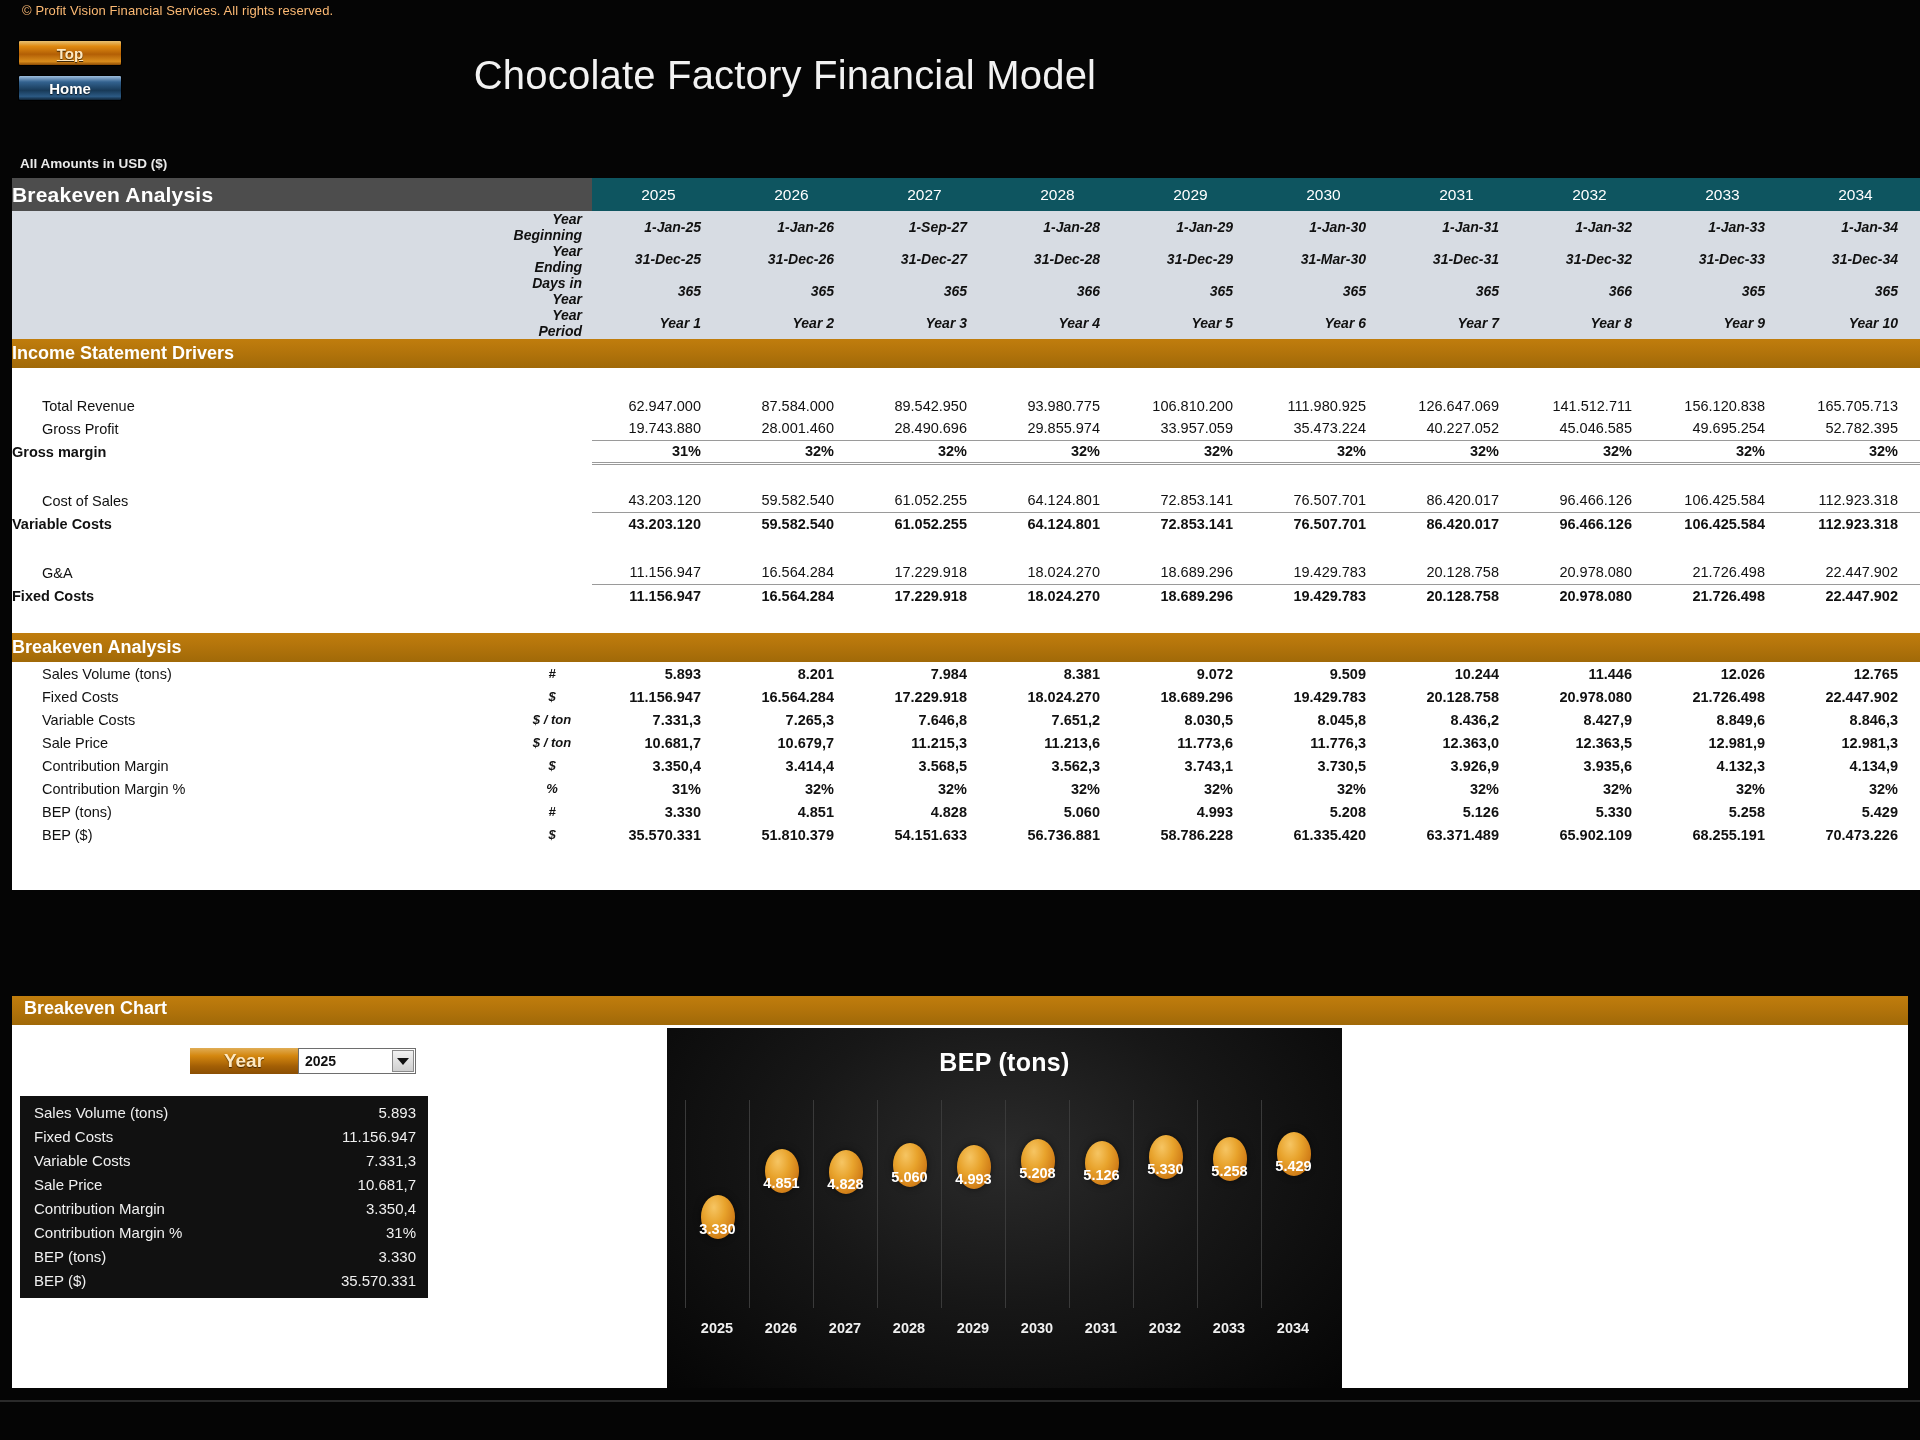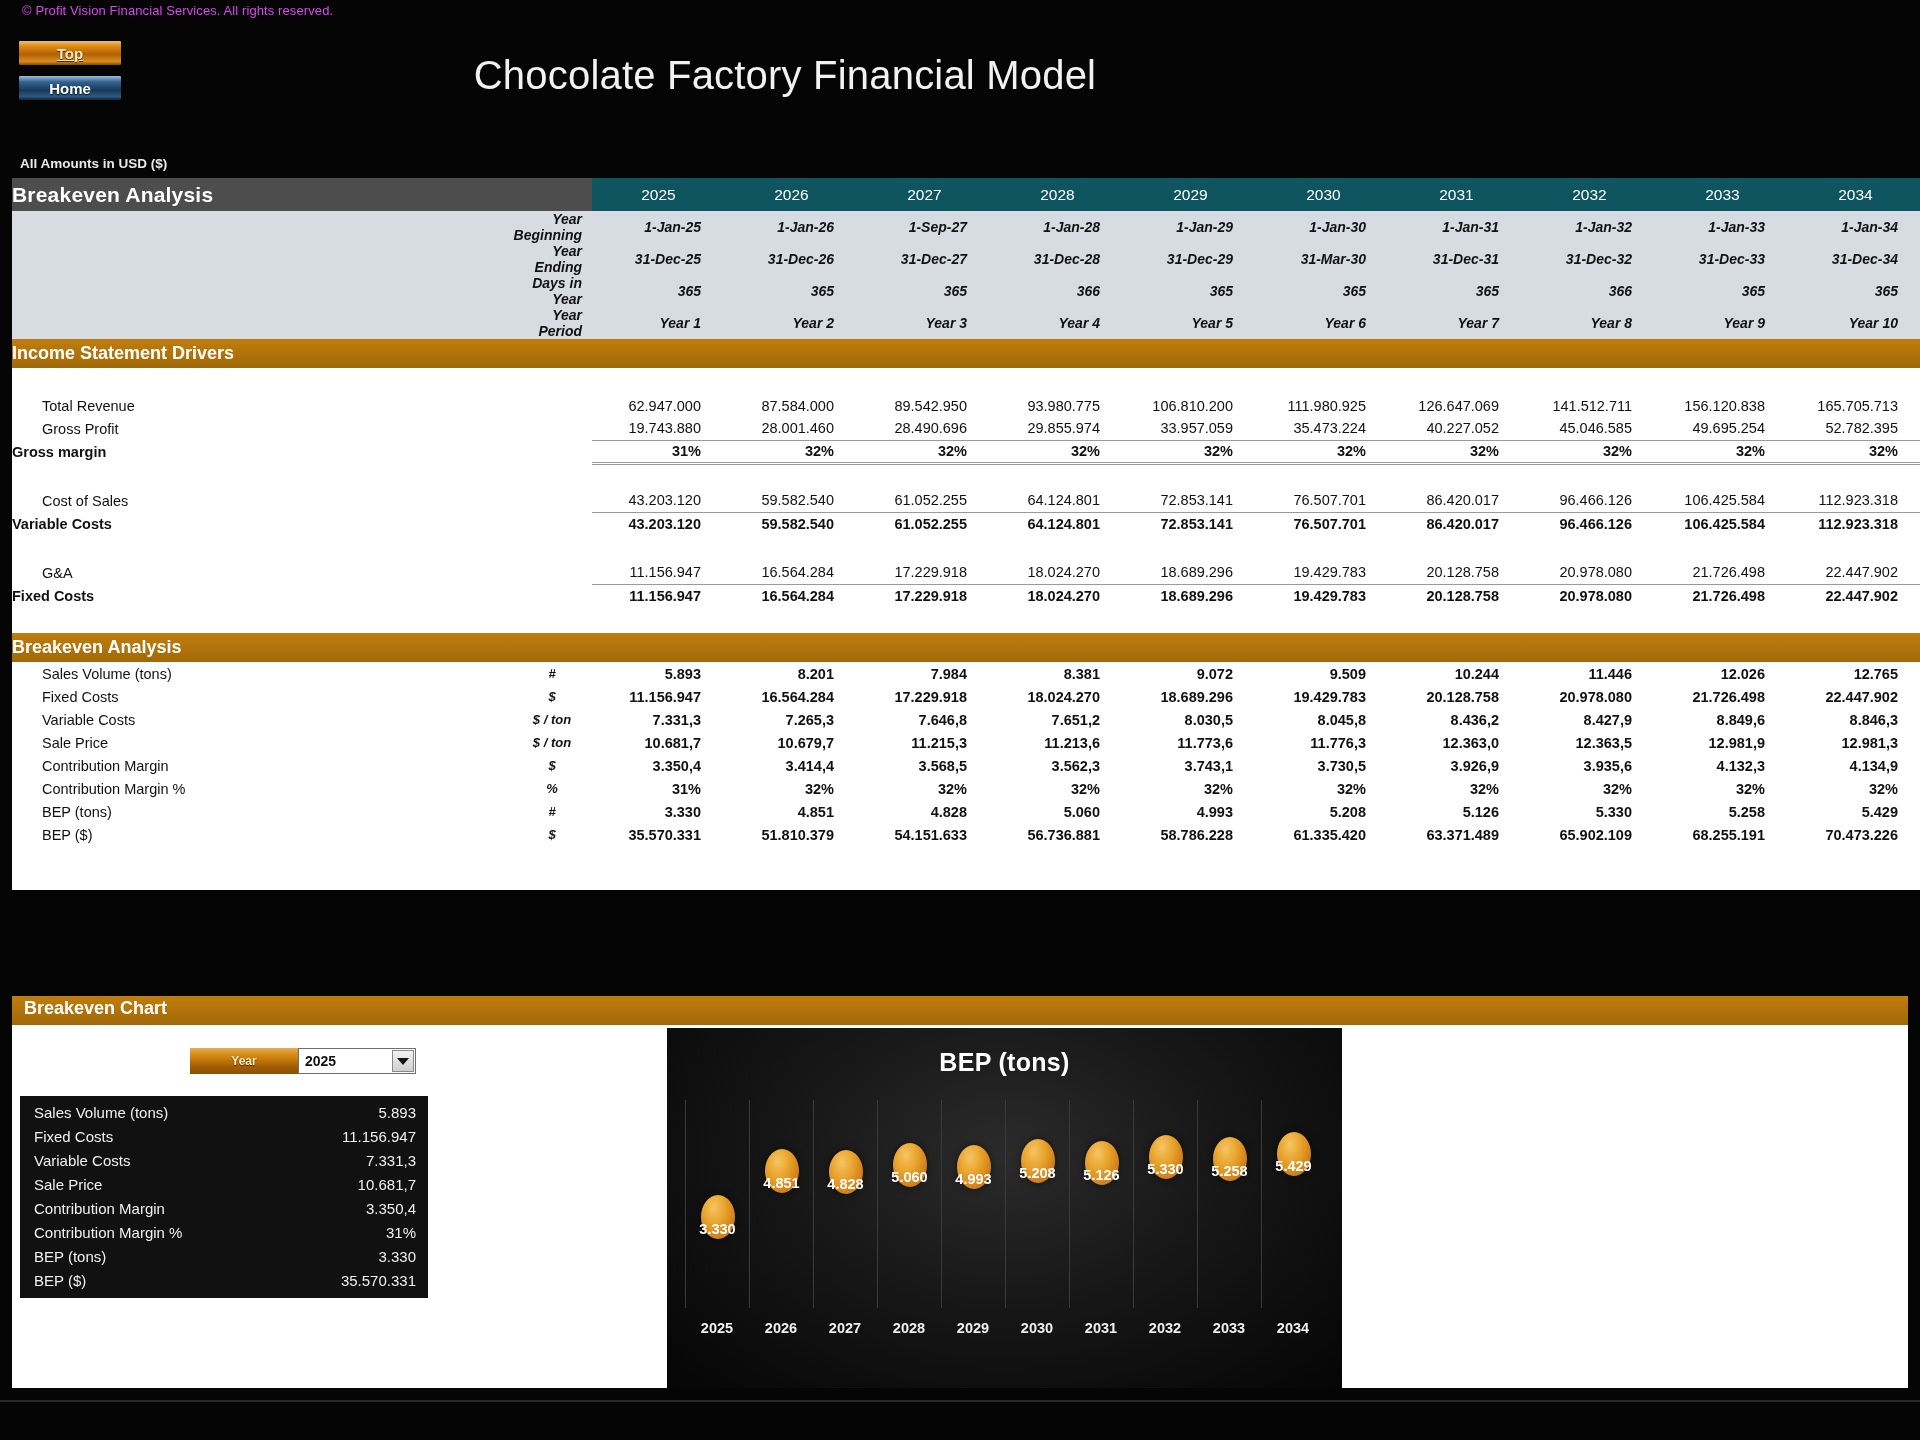--- a/index.html
+++ b/index.html
@@ -12,21 +12,21 @@
   }
   #page {
     position: relative;
     width: 1920px; height: 1440px;
     background: #050505;
   }
 
   
   .copyright {
     position: absolute; left: 22px; top: 3px;
-    font-size: 13px; color: #d946ef;
+    font-size: 13px; color: #fdba74;
     letter-spacing: .1px;
   }
   .navbtn {
     position: absolute;
     width: 104px; height: 26px;
     border-radius: 2px;
     font-size: 15px; font-weight: bold;
     color: #ffffff;
     text-align: center;
     line-height: 26px;
@@ -142,21 +142,21 @@
     color: #fff; font-size: 18px; font-weight: bold;
     padding: 2px 0 0 12px;
   }
   .year-picker {
     position: absolute; left: 178px; top: 52px;
     display: flex; align-items: center;
   }
   .year-btn {
     width: 108px; height: 26px;
     background: linear-gradient(to bottom,#e0ad55 0%, #d4870f 30%, #a35f05 70%, #8a4e03 100%);
-    color: #ffe9c0; font-weight: bold; font-size: 12px;
+    color: #ffe9c0; font-weight: bold; font-size: 19px;
     text-align: center; line-height: 26px;
     text-shadow: 0 1px 1px rgba(0,0,0,.6);
   }
   .year-select {
     width: 118px; height: 26px;
     background: #fff; border: 1px solid #6e6e6e;
     display: flex; align-items: center;
     font-size: 14px; color: #111; font-weight: bold;
     position: relative;
   }

